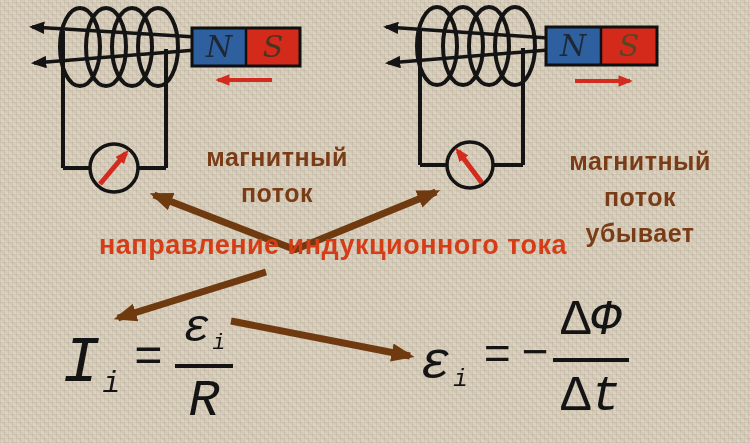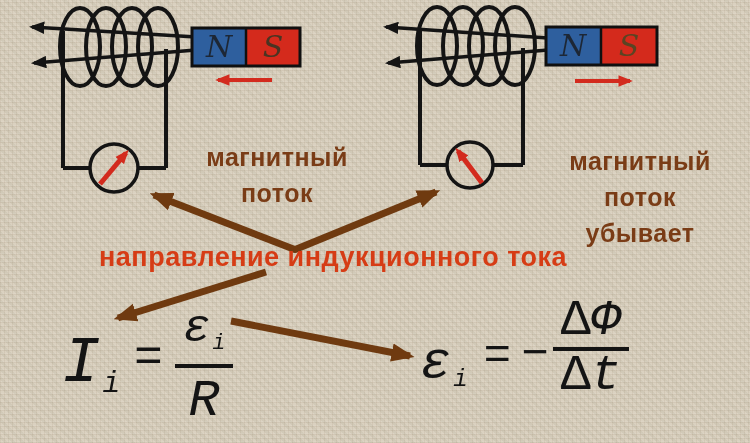--- a/index.html
+++ b/index.html
@@ -14,43 +14,43 @@
   }
   .diagram-svg{position:absolute;left:0;top:0;}
   .flux-label{
     position:absolute;text-align:center;
     font-weight:bold;font-size:25px;line-height:36px;
     color:#7a3c16;letter-spacing:0.5px;margin-top:40px;
   }
   .flux-label-left{left:177px;top:99px;width:200px;}
   .flux-label-right{left:540px;top:103px;width:200px;}
   .heading{
-    position:absolute;left:99px;top:242px;white-space:nowrap;
+    position:absolute;left:99px;top:230px;white-space:nowrap;
     font-weight:bold;font-size:27px;color:#d63c15;letter-spacing:0.5px;
   }
   .formula{
     position:absolute;display:flex;align-items:flex-start;
     color:#141414;font-family:Liberation Mono, monospace;
   }
   .f-current{left:62px;top:298px;}
   .f-emf{left:420px;top:296px;}
   .lhs{font-style:italic;line-height:1;}
   .f-current .lhs{font-size:64px;margin-top:34px;}
   .f-emf .lhs{font-size:52px;margin-top:42px;}
   .ssub{font-style:italic;font-size:0.46em;vertical-align:-0.38em;margin-left:2px;}
   .eq{font-style:normal;line-height:1;}
   .f-current .eq{font-size:48px;margin:36px 12px 0 14px;}
   .f-emf .eq{font-size:46px;margin:38px 10px 0 16px;}
   .minus{font-style:normal;font-size:46px;line-height:1;margin:36px 4px 0 0;}
   .frac{display:flex;flex-direction:column;align-items:center;}
   .num,.den{font-style:italic;line-height:1;padding:0 8px;}
   .f-current .num{font-size:46px;padding-top:8px;padding-bottom:10px;}
   .f-current .den{font-size:52px;padding-top:8px;}
-  .f-emf .num{font-size:50px;padding-top:0;padding-bottom:1px;}
-  .f-emf .den{font-size:50px;}
+  .f-emf .num{font-size:50px;padding-top:0;padding-bottom:12px;}
+  .f-emf .den{font-size:50px;padding-top:10px;}
   .bar{height:4px;background:#141414;align-self:stretch;}
   .rm{font-style:normal;}
   .magnet-letter{font-family:"DejaVu Serif","Liberation Serif",serif;font-style:italic;}
 </style>
 </head>
 <body>
 
 <div class="stage">
 
   <svg class="diagram-svg" width="750" height="443" viewBox="0 0 750 443">

